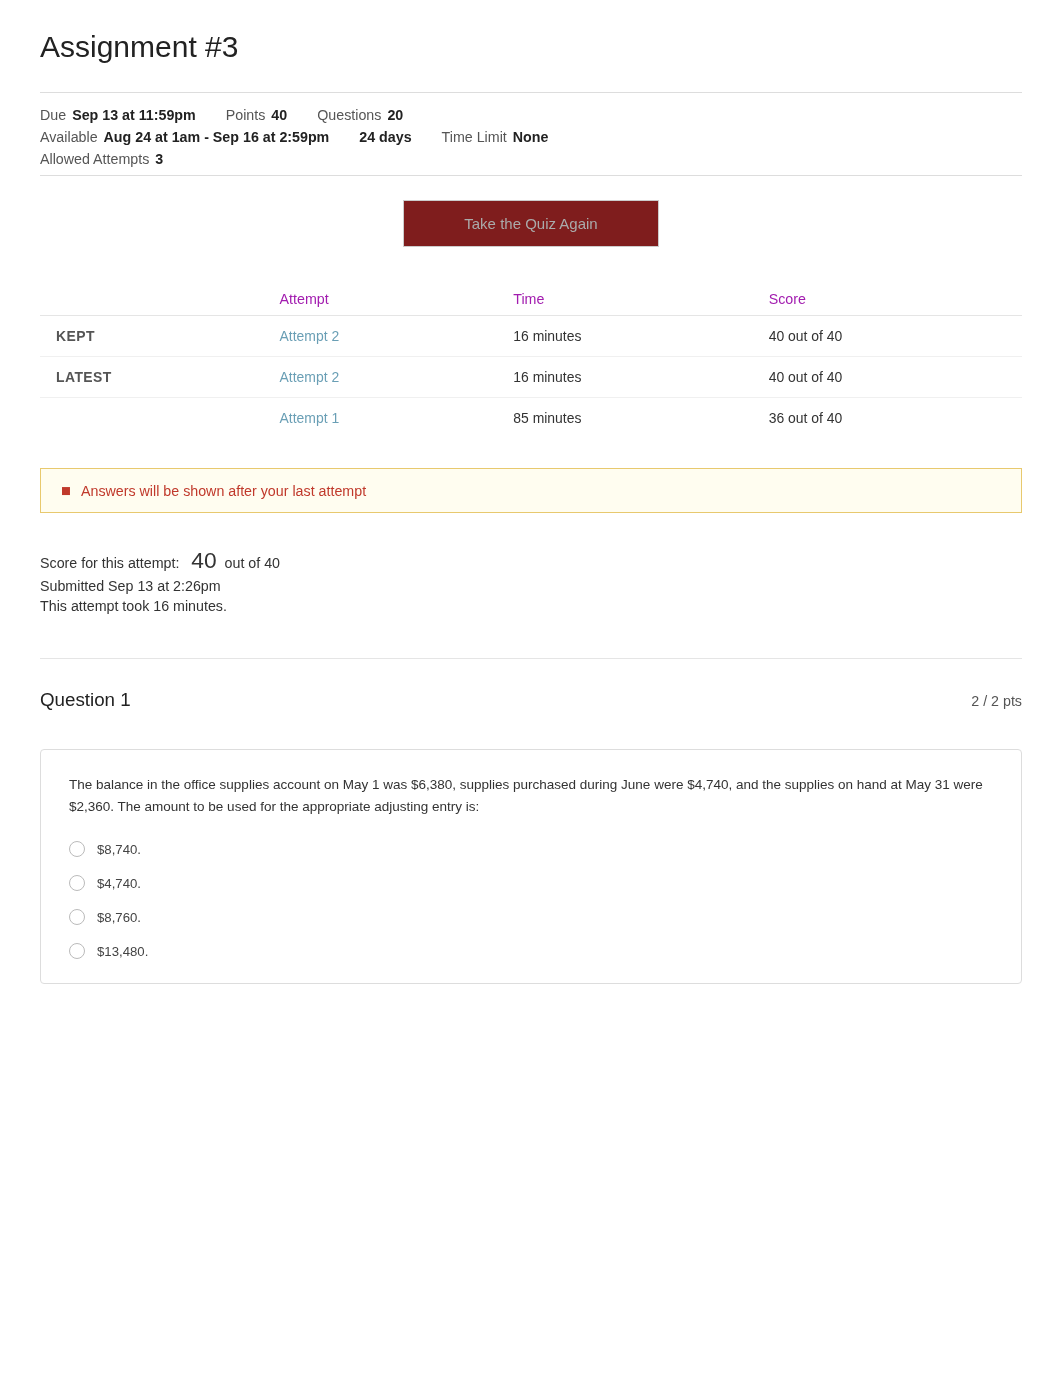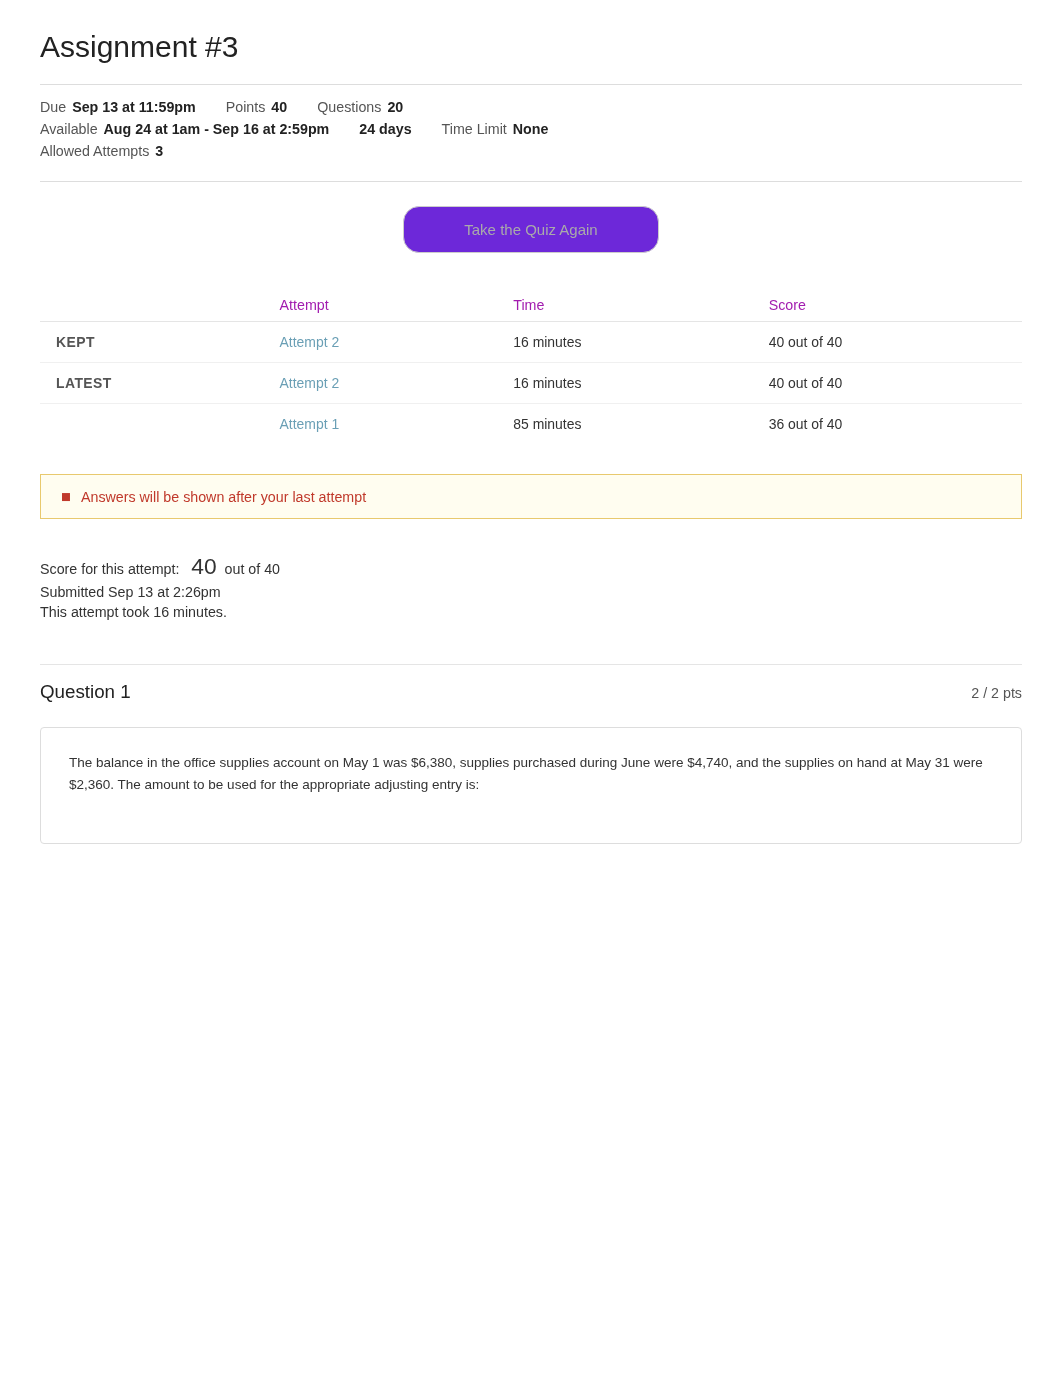--- a/index.html
+++ b/index.html
@@ -9,27 +9,27 @@
       color: #333;
       background: #fff;
       padding: 30px 40px;
       max-width: 1062px;
     }
 
     .page-title {
       font-size: 2em;
       font-weight: 400;
       color: #222;
-      margin-bottom: 20px;
+      margin-bottom: 28px;
     }
 
     .meta-section {
       border-top: 1px solid #ddd;
       border-bottom: 1px solid #ddd;
-      padding: 14px 0 16px 0;
+      padding: 14px 0 2px 0;
       margin-bottom: 24px;
     }
 
     .meta-row {
       display: flex;
       align-items: baseline;
       flex-wrap: wrap;
       gap: 8px 30px;
       margin-bottom: 6px;
     }
@@ -52,26 +52,26 @@
     }
 
     .take-quiz-section {
       display: flex;
       justify-content: center;
       margin: 24px 0 36px 0;
     }
 
     .take-quiz-btn {
       border: 1px solid #ccc;
-      background: #6d28d9;
+      background: #7f1d1d;
       color: #aaa;
       padding: 14px 60px;
       font-size: 1em;
       cursor: default;
-      border-radius: 16px;
+      border-radius: 0;
     }
 
     .section-title {
       font-size: 1.7em;
       font-weight: 400;
       color: #222;
       margin-bottom: 20px;
     }
 
     .attempt-history {
@@ -153,21 +153,21 @@
     }
 
     .question-block {
       margin: 20px 0;
     }
 
     .question-header {
       display: flex;
       justify-content: space-between;
       align-items: baseline;
-      padding: 16px 0;
+      padding: 30px 0;
       border-top: 1px solid #e5e5e5;
     }
 
     .question-title {
       font-size: 1.25em;
       font-weight: 400;
       color: #222;
     }
 
     .question-pts {
@@ -315,14 +315,32 @@
   <div class="score-line">This attempt took 16 minutes.</div>
 </div>
 
 <div class="question-block">
   <div class="question-header">
     <span class="question-title">Question 1</span>
     <span class="question-pts">2 / 2 pts</span>
   </div>
   <div class="question-content">
     <p class="question-text">The balance in the office supplies account on May 1 was $6,380, supplies purchased during June were $4,740, and the supplies on hand at May 31 were $2,360. The amount to be used for the appropriate adjusting entry is:</p>
+    <div class="answer-options">
+      <div class="answer-option">
+        <div class="radio-circle"></div>
+        <span class="answer-text">$8,740.</span>
+      </div>
+      <div class="answer-option">
+        <div class="radio-circle"></div>
+        <span class="answer-text">$4,740.</span>
+      </div>
+      <div class="answer-option">
+        <div class="radio-circle"></div>
+        <span class="answer-text">$8,760.</span>
+      </div>
+      <div class="answer-option">
+        <div class="radio-circle"></div>
+        <span class="answer-text">$13,480.</span>
+      </div>
+    </div>
   </div>
 </div>
 
 </body></html>

